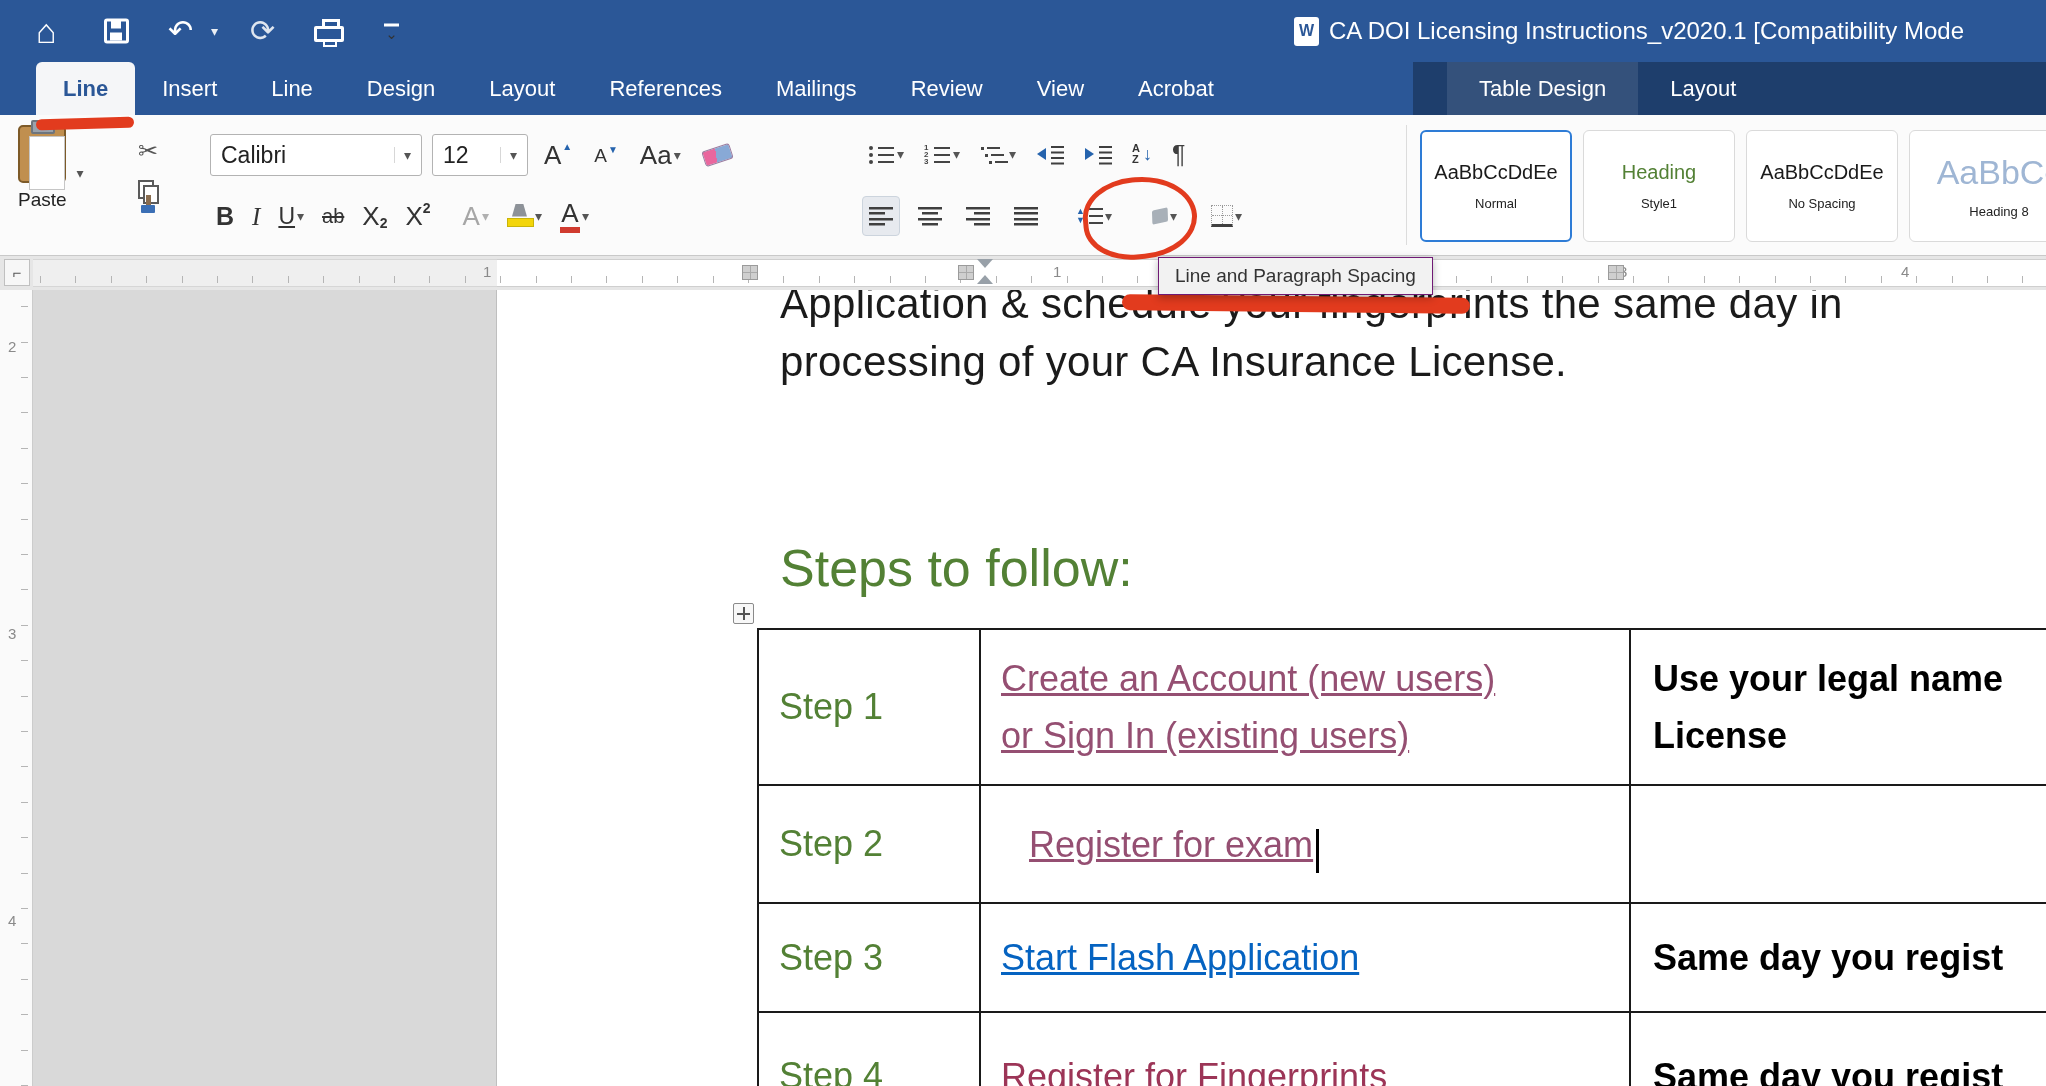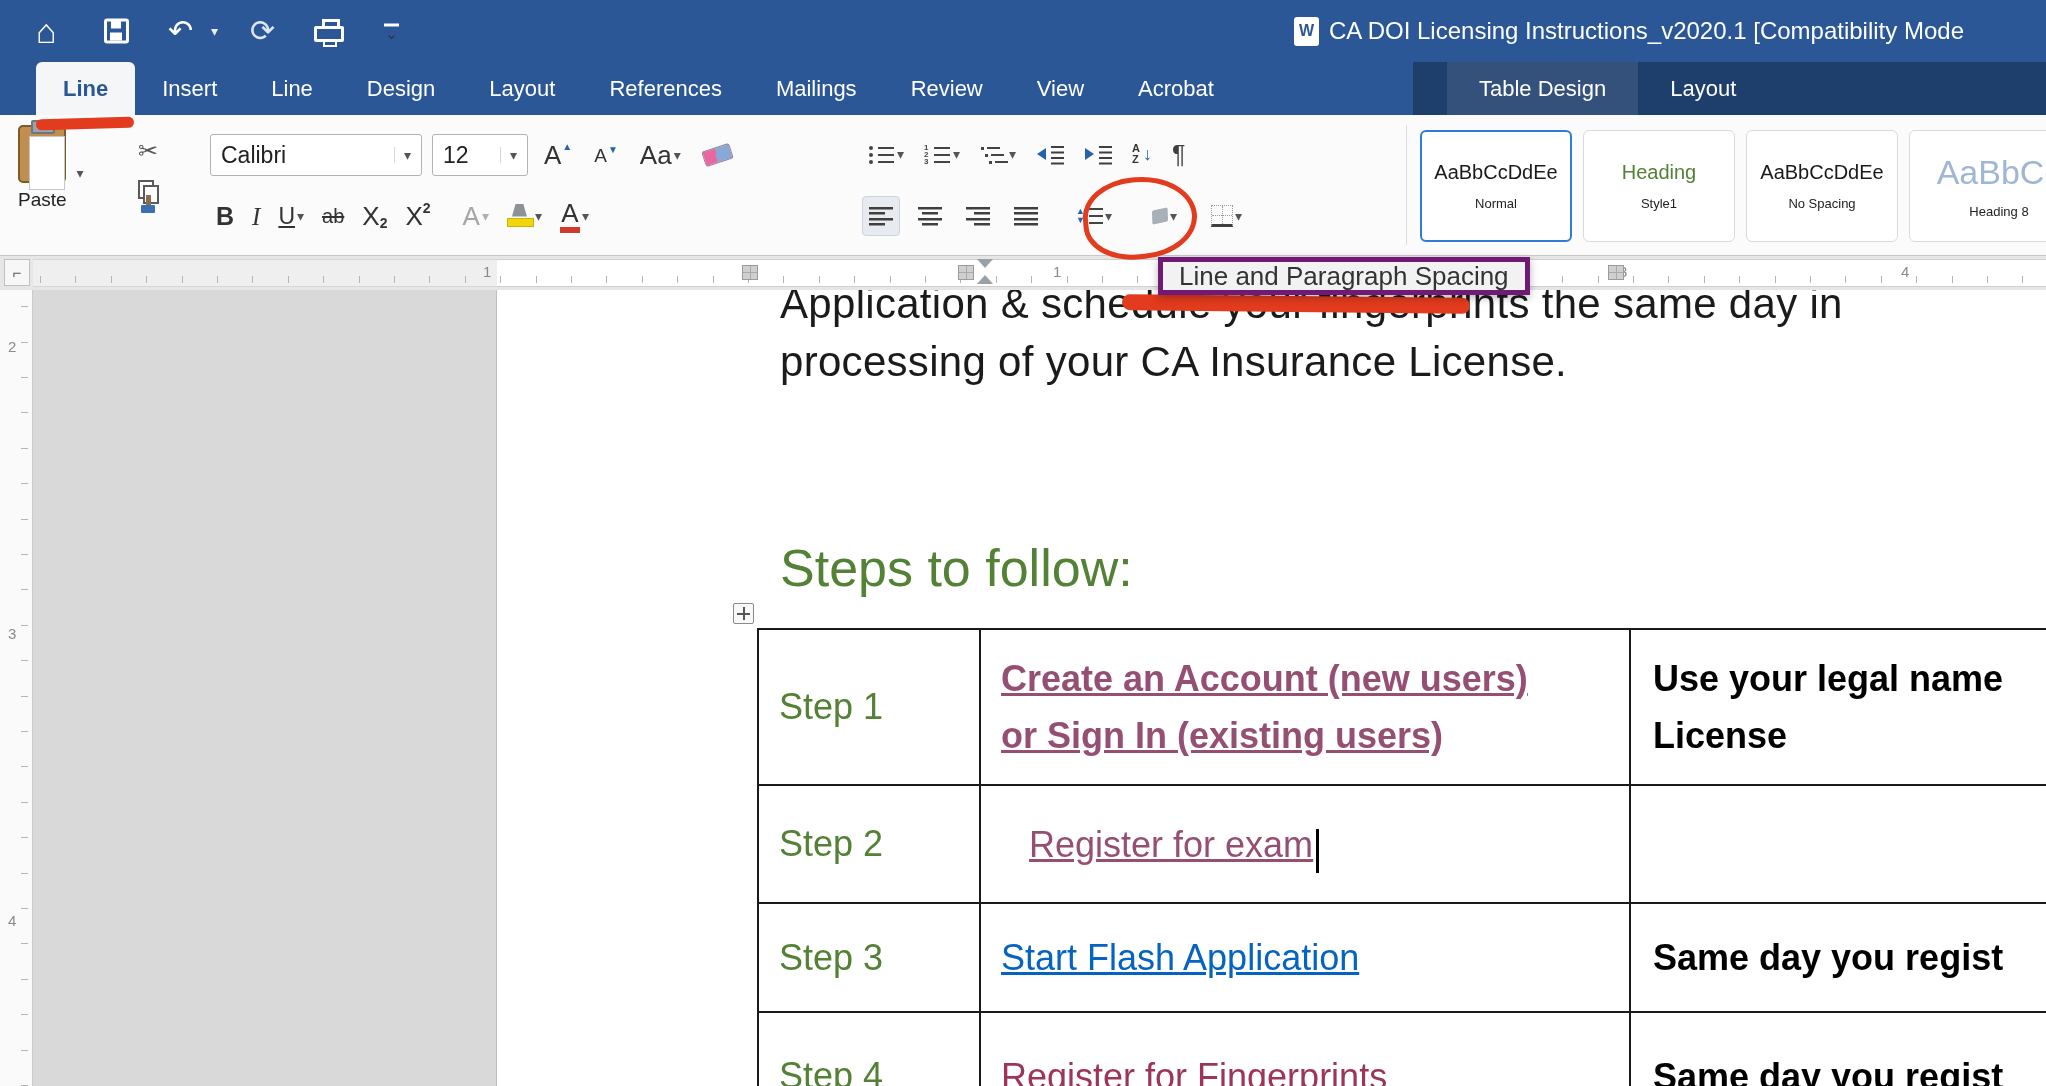--- a/index.html
+++ b/index.html
@@ -160,22 +160,22 @@
   .trow{display:flex;border-bottom:2px solid #1a1a1a}
   .tcell{border-left:2px solid #1a1a1a;display:flex;align-items:center}
   .cell-step{width:222px;padding-left:20px;color:#538135;font-size:36px}
   .cell-link{width:650px;padding-left:20px;font-size:36px}
   .cell-note{width:450px;padding-left:22px;font-size:36px;font-weight:bold;color:#000;border-right:2px solid #1a1a1a}
   .linkblock{text-decoration:underline;line-height:57px}
   .noteblock{line-height:57px;white-space:nowrap}
   .caret-bar{display:inline-block;width:3px;height:44px;background:#000;margin-left:3px;transform:translateY(7px)}
 
   
-  .tooltip{position:absolute;left:1158px;top:257px;height:38px;padding:0 16px;background:#f2f2f2;border:5px solid #701a75;
-    box-shadow:0 3px 8px rgba(0,0,0,.28);display:flex;align-items:center;font-size:26px;color:#333;white-space:nowrap;z-index:100}
+  .tooltip{position:absolute;left:1158px;top:257px;height:38px;padding:0 16px;background:#f2f2f2;border:1px solid #701a75;
+    box-shadow:0 3px 8px rgba(0,0,0,.28);display:flex;align-items:center;font-size:19px;color:#333;white-space:nowrap;z-index:100}
   .red-home{position:absolute;left:36px;top:118px;width:98px;height:11px;background:#e23b1e;border-radius:7px;
     transform:rotate(-1.5deg);z-index:60}
   .red-circle{position:absolute;left:1083px;top:177px;width:114px;height:82px;border:5px solid #e23b1e;
     border-radius:52% 58% 55% 50%;transform:rotate(-5deg);z-index:60}
   .red-strike{position:absolute;left:1122px;top:296px;width:348px;height:16px;background:#e23b1e;border-radius:9px;
     transform:rotate(.6deg);z-index:90}
 </style>
 </head>
 <body>
 
@@ -423,21 +423,21 @@
 
     <div class="movehandle" style="left:236px;top:313px"></div>
 
     <div class="dtable" style="left:260px;top:338px;width:1322px">
 
       <div class="trow" style="height:156px">
         <div class="tcell cell-step">
             <span>Step 1</span>
           </div>
         <div class="tcell cell-link">
-          <div class="linkblock" style="color: rgb(149, 79, 114); font-weight: bold;">
+          <div class="linkblock" style="color: rgb(149, 79, 114);">
             <div>Create an Account (new users)</div>
             <div>or Sign In (existing users)</div>
           </div>
         </div>
         <div class="tcell cell-note">
           <div class="noteblock">
             <div>Use your legal name</div>
             <div>License</div>
           </div>
         </div>

